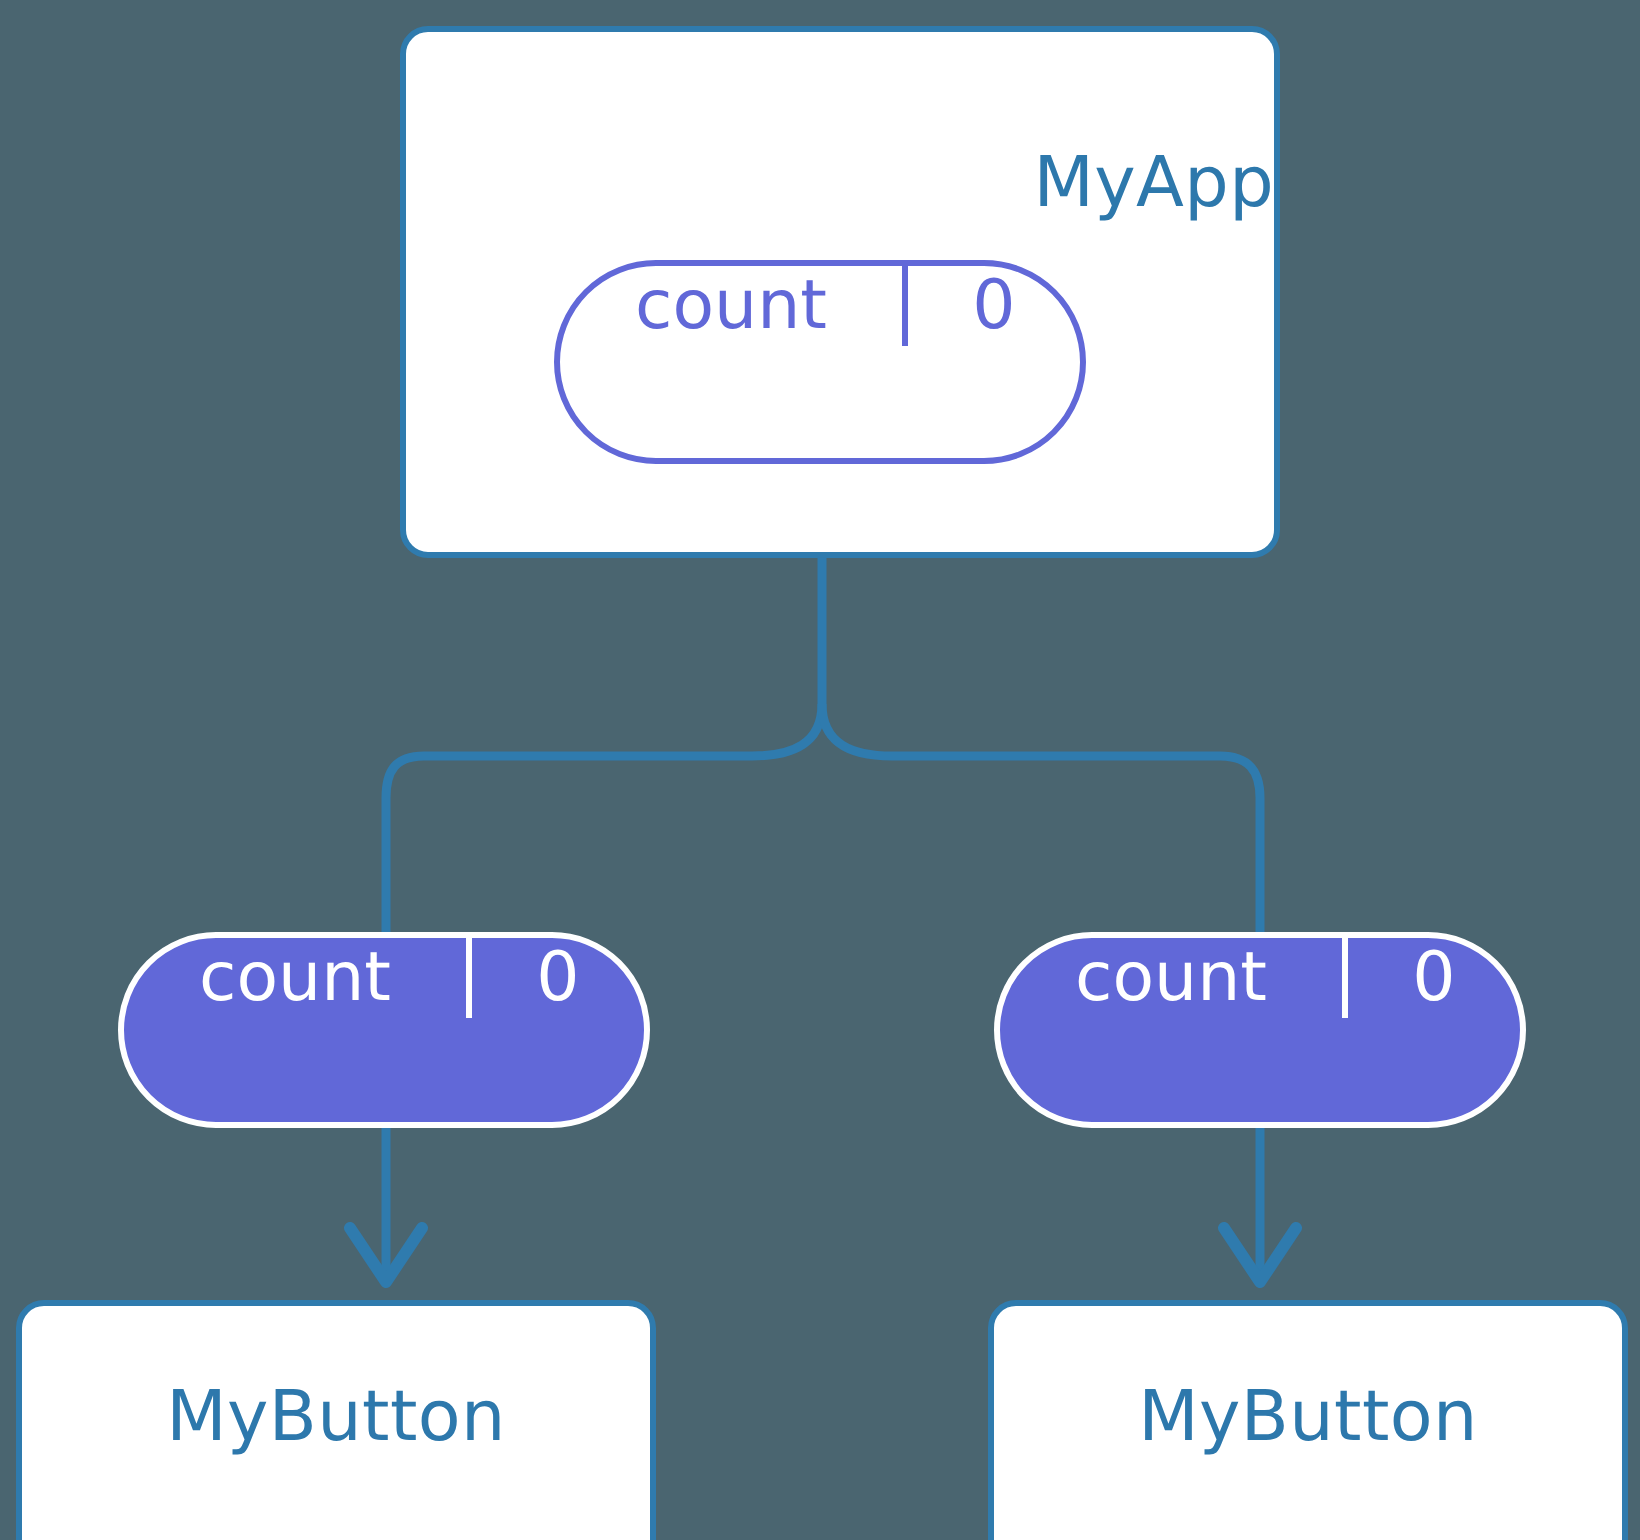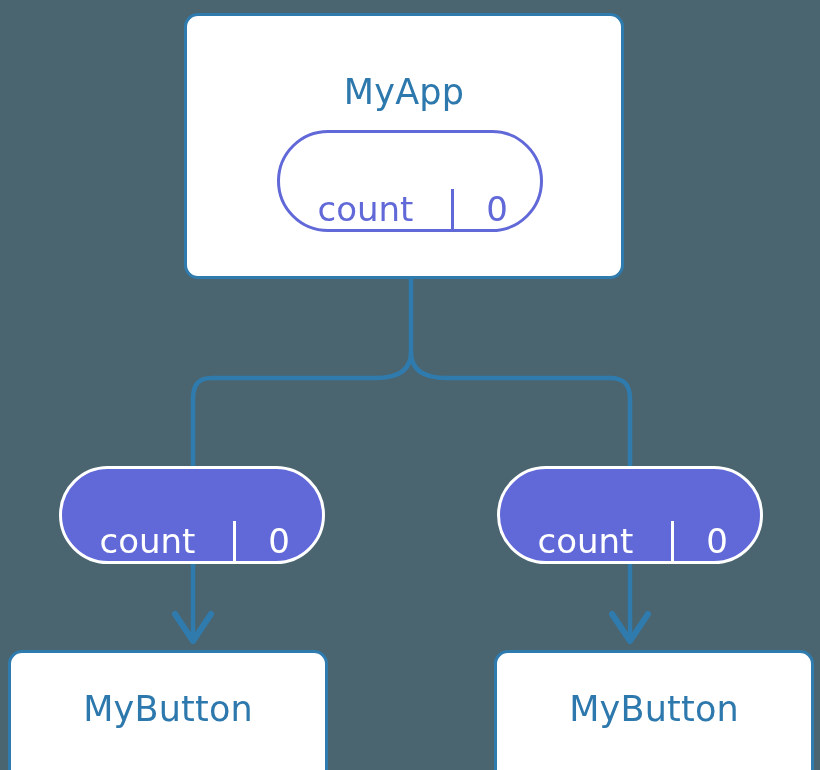--- a/index.html
+++ b/index.html
@@ -37,26 +37,26 @@
     justify-content: center;
   }
   .card-title {
     color: #2d78ac;
     font-size: 35px;
     font-weight: 400;
     letter-spacing: 0.2px;
     white-space: nowrap;
   }
   #app-card {
-    left: 184px;
+    left: 200px;
     top: 13px;
     width: 440px;
     height: 266px;
     align-items: flex-start;
-    justify-content: center;
+    justify-content: flex-end;
   }
   #app-card .card-title {
     margin-top: 56px;
   }
   #btn-card-left {
     left: 8px;
     top: 650px;
     width: 320px;
     height: 140px;
   }
@@ -67,21 +67,21 @@
     width: 320px;
     height: 140px;
   }
   #btn-card-right .card-title { margin-bottom: 22px; }
 
   
   .pill {
     position: absolute;
     box-sizing: border-box;
     display: flex;
-    align-items: flex-end;
+    align-items: flex-start;
     z-index: 3;
     border-radius: 999px;
     overflow: hidden;
   }
   .pill .pill-key,
   .pill .pill-val {
     display: flex;
     align-items: center;
     justify-content: center;
     font-size: 34px;

